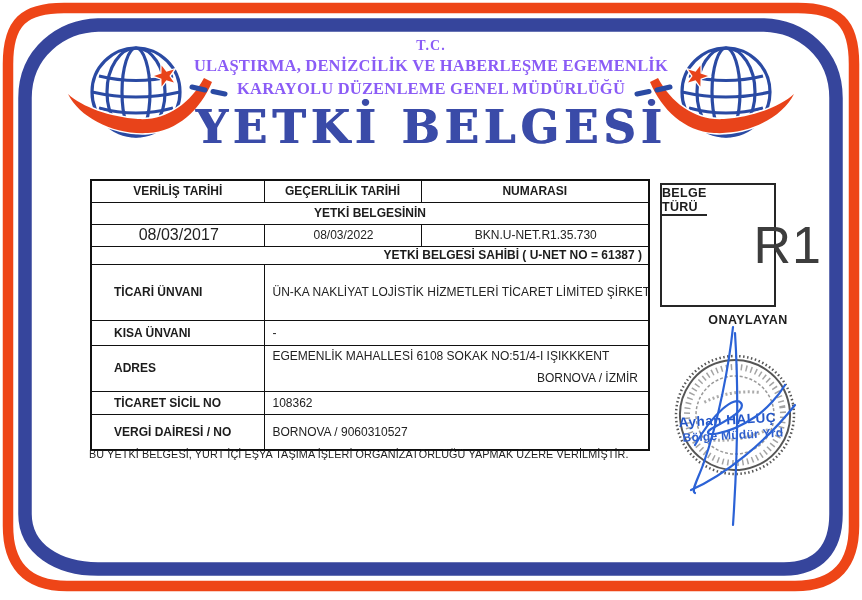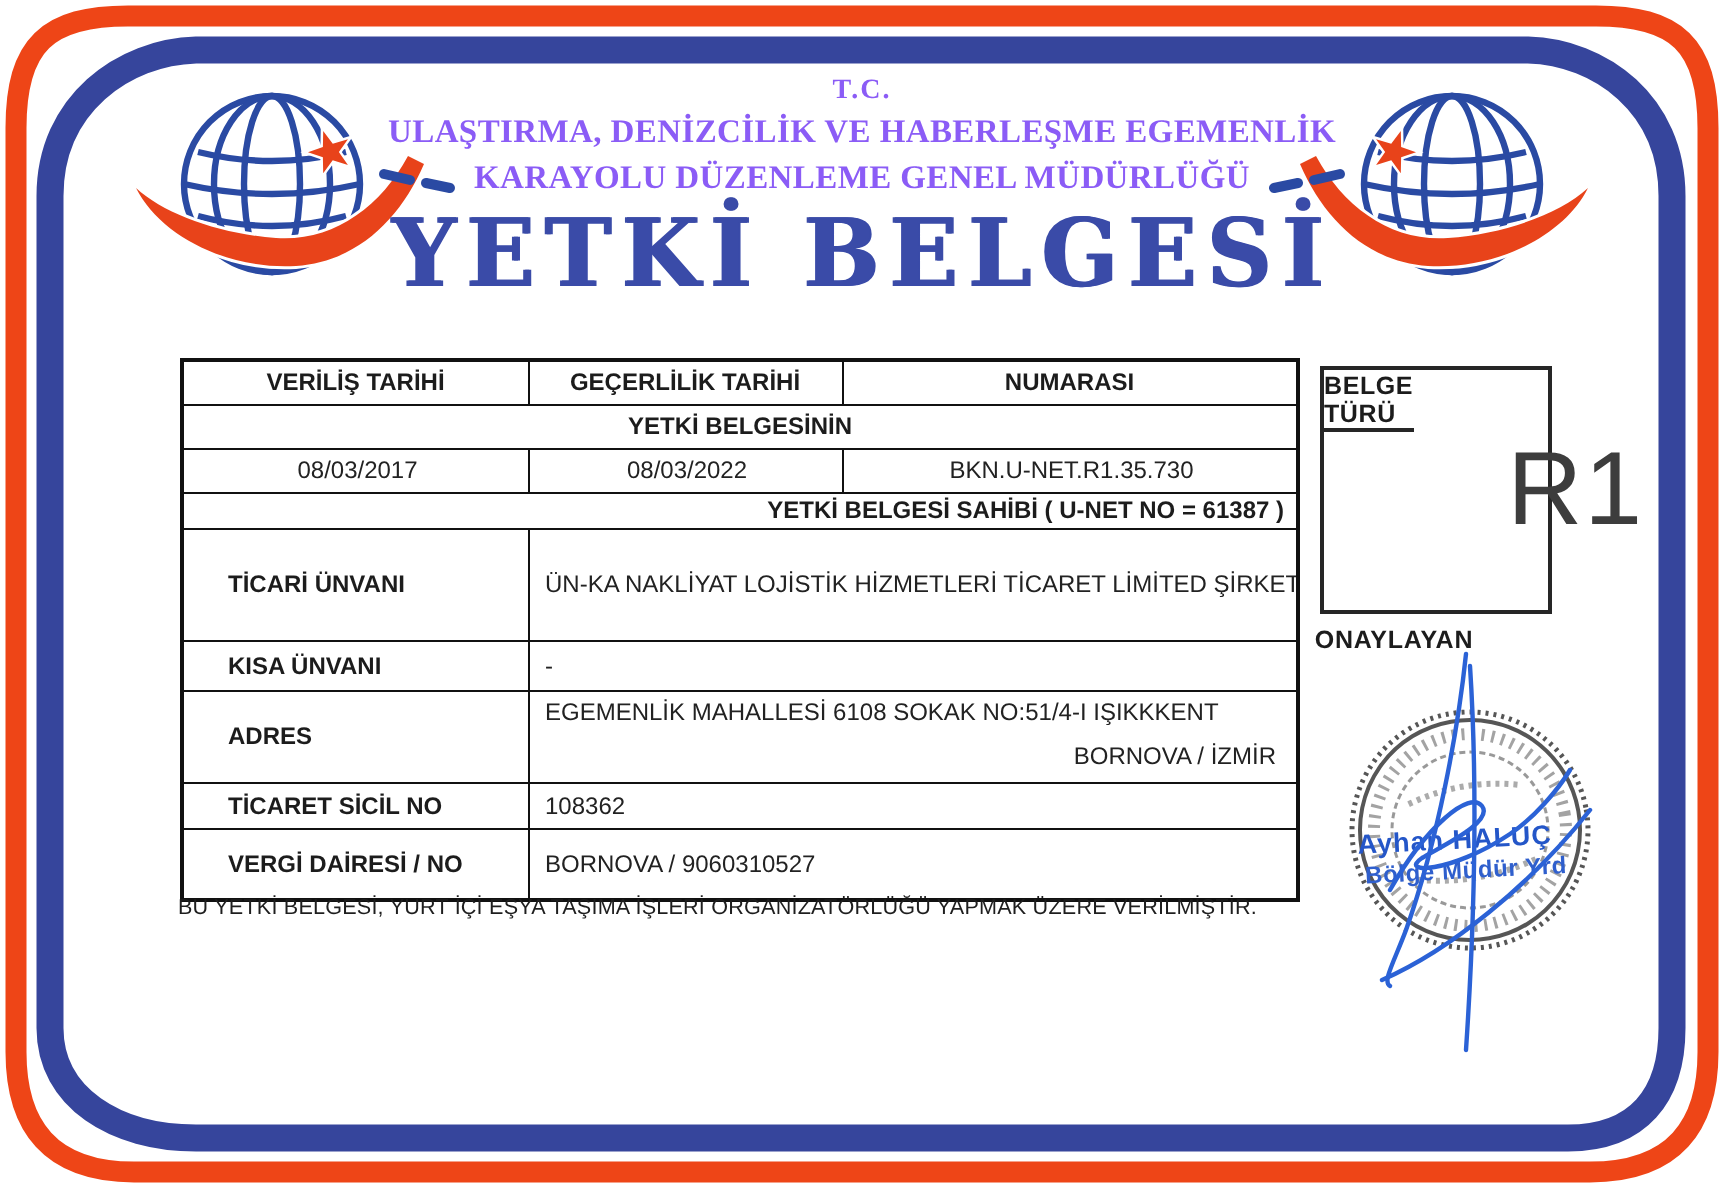--- a/index.html
+++ b/index.html
@@ -25,21 +25,21 @@
   .val{font-size:11px;padding-left:8px !important;font-weight:normal;color:#222;}
   .sect{font-weight:bold;font-size:12.5px;text-align:right;}
   .addr2{text-align:right;padding-right:4px;margin-top:8px;}
   
   #belge-box{left:660px;top:183px;width:112px;height:120px;border:2.5px solid #262626;background:#fff;
      display:flex;flex-direction:row;}
   #belge-box .bt-label{height:29px;border-bottom:2px solid #262626;display:flex;align-items:center;justify-content:center;
      font-weight:bold;font-size:12.5px;letter-spacing:.3px;}
   #belge-box .bt-code{flex:1;display:flex;align-items:center;justify-content:center;
      font-size:52px;color:#3d3d3d;letter-spacing:1px;margin-left:47px;}
-  #onaylayan{left:636px;top:313px;width:122px;text-align:center;font-weight:bold;font-size:12.5px;letter-spacing:.4px;}
+  #onaylayan{left:687px;top:313px;width:122px;text-align:center;font-weight:bold;font-size:12.5px;letter-spacing:.4px;}
   
   #footnote{left:89px;top:448px;font-size:10.8px;color:#1e1e1e;letter-spacing:.1px;}
   
   .sig-name{font:bold 13.5px "Liberation Sans",sans-serif;fill:#2456c8;letter-spacing:.5px;}
   .sig-title{font:bold 12px "Liberation Sans",sans-serif;fill:#2f5fcd;letter-spacing:.3px;}
 </style>
 </head>
 <body>
 
 <div id="page">
@@ -105,21 +105,21 @@
     <tbody>
         <tr style="height:22px">
       <th>VERİLİŞ TARİHİ</th>
       <th>GEÇERLİLİK TARİHİ</th>
       <th>NUMARASI</th>
     </tr>
     <tr style="height:22px">
       <th colspan="3">YETKİ BELGESİNİN</th>
     </tr>
     <tr style="height:22px">
-      <td class="c-center val" style="font-size:12px">08/03/2017</td>
+      <td class="c-center val" style="font-size:16px">08/03/2017</td>
       <td class="c-center val" style="font-size:12px">08/03/2022</td>
       <td class="c-center val" style="font-size:12px">BKN.U-NET.R1.35.730</td>
     </tr>
     <tr style="height:18px">
       <td colspan="3" class="sect">YETKİ BELGESİ SAHİBİ ( U-NET NO = 61387 )</td>
     </tr>
     <tr style="height:56px">
       <td class="lbl">TİCARİ ÜNVANI</td>
       <td colspan="2" class="val">ÜN-KA NAKLİYAT LOJİSTİK HİZMETLERİ TİCARET LİMİTED ŞİRKETİ</td>
     </tr>

